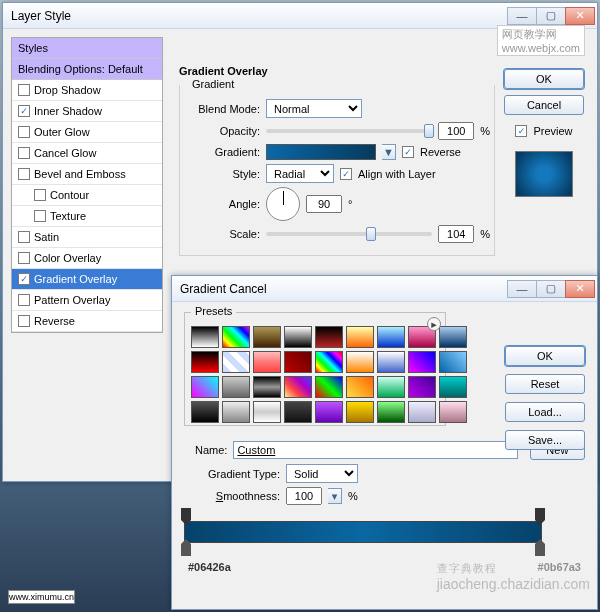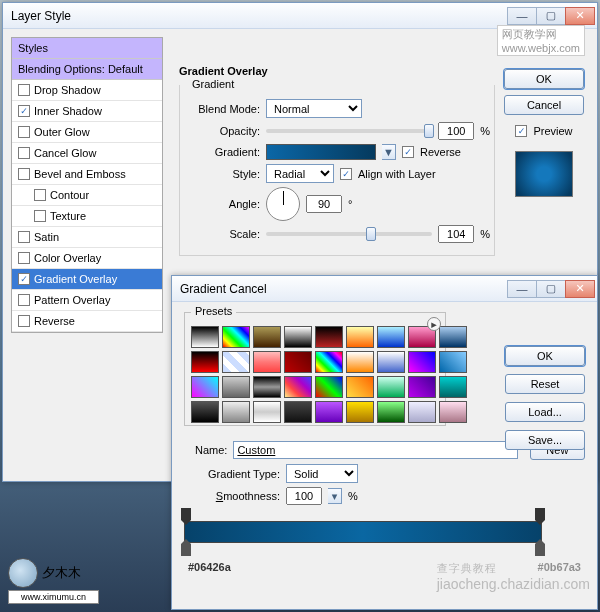--- a/index.html
+++ b/index.html
@@ -48,21 +48,21 @@
   .grad-bar{ width:358px; height:22px; border:1px solid #444; background:linear-gradient(90deg,#06426a,#0a67a2,#06426a); position:relative; margin-top:16px;}
   .stop{ position:absolute; bottom:-14px; width:10px;height:12px; background:#555;}
   .stop.t{ bottom:auto; top:-14px; background:#333;}
   .stop::before{content:"";position:absolute;top:-5px;left:0;border-left:5px solid transparent;border-right:5px solid transparent;border-bottom:5px solid #555;}
   .stop.t::before{top:auto;bottom:-5px;border-bottom:none;border-top:5px solid #333;}
   .hexline{display:flex;gap:70px;padding:18px 4px 0 4px;font-size:13px;font-weight:bold;color:#333;}
   .wm{position:absolute;font-size:11px;color:#999;}
   .wm.top{right:12px;top:22px;background:#fff;padding:1px 4px;border:1px solid #ccc;}
   .footer-badge{position:absolute;left:8px;bottom:8px;display:flex;flex-direction:column;gap:2px;}
   .footer-badge .logo{width:30px;height:30px;border:1px solid #555;border-radius:50%;background:radial-gradient(circle at 40% 40%,#cfe3f2,#7ea4c2);}
-  .footer-badge .url{background:#fff;border:1px solid #888;padding:1px 12px;font-size:9px;}
+  .footer-badge .url{background:#fff;border:1px solid #888;padding:1px 0;font-size:9px;}
   .wm-right{position:absolute;right:10px;bottom:20px;color:#bbb;font-size:14px;letter-spacing:1px;}
   .wm-right .sub{display:block;font-size:14px;letter-spacing:0;}
 </style>
 </head>
 <body>
 
 <div class="window" style="left:2px;top:2px;width:596px;height:480px;">
   <div class="titlebar">
     <span class="title">Layer Style</span>
     <div class="winbtns">
@@ -274,22 +274,18 @@
       <div class="stop" style="right:-4px"></div>
     </div>
     <div class="hexline">
       <span>#06426a</span>
       <span style="margin-left:auto;opacity:.5">#0b67a3</span>
     </div>
   </div>
 </div>
 
 <div class="footer-badge">
-  <div style="display:flex;align-items:center;gap:4px">
-      <div class="logo"></div>
-      <span style="font-size:13px">夕木木</span>
-    </div>
   <span class="url">www.ximumu.cn</span>
 </div>
 <div class="wm-right">
   <span>查字典教程</span>
   <span class="sub">jiaocheng.chazidian.com</span>
 </div>
 
 </body></html>

